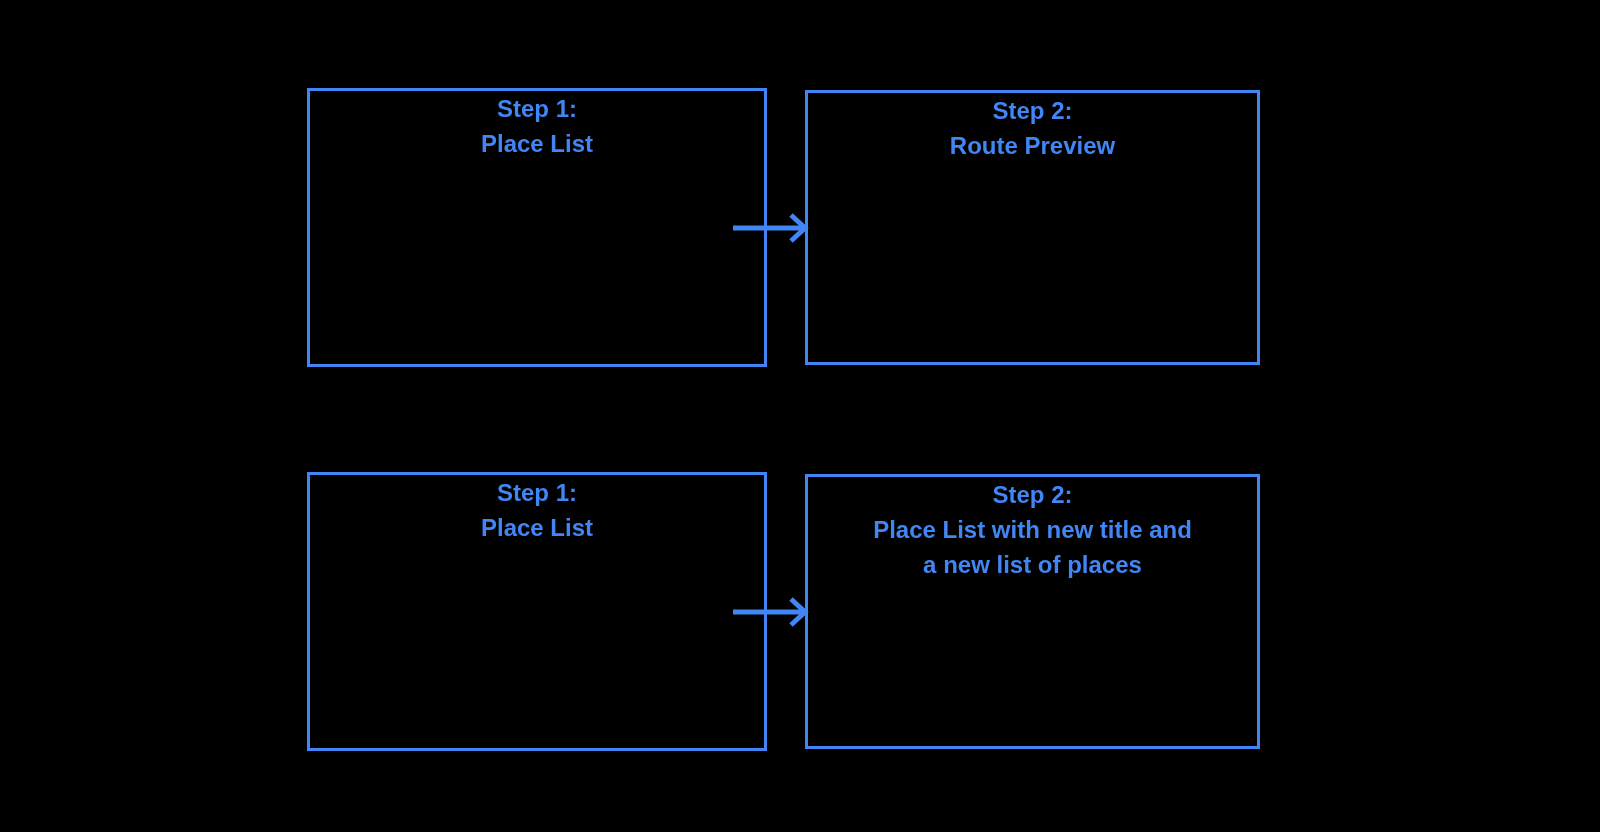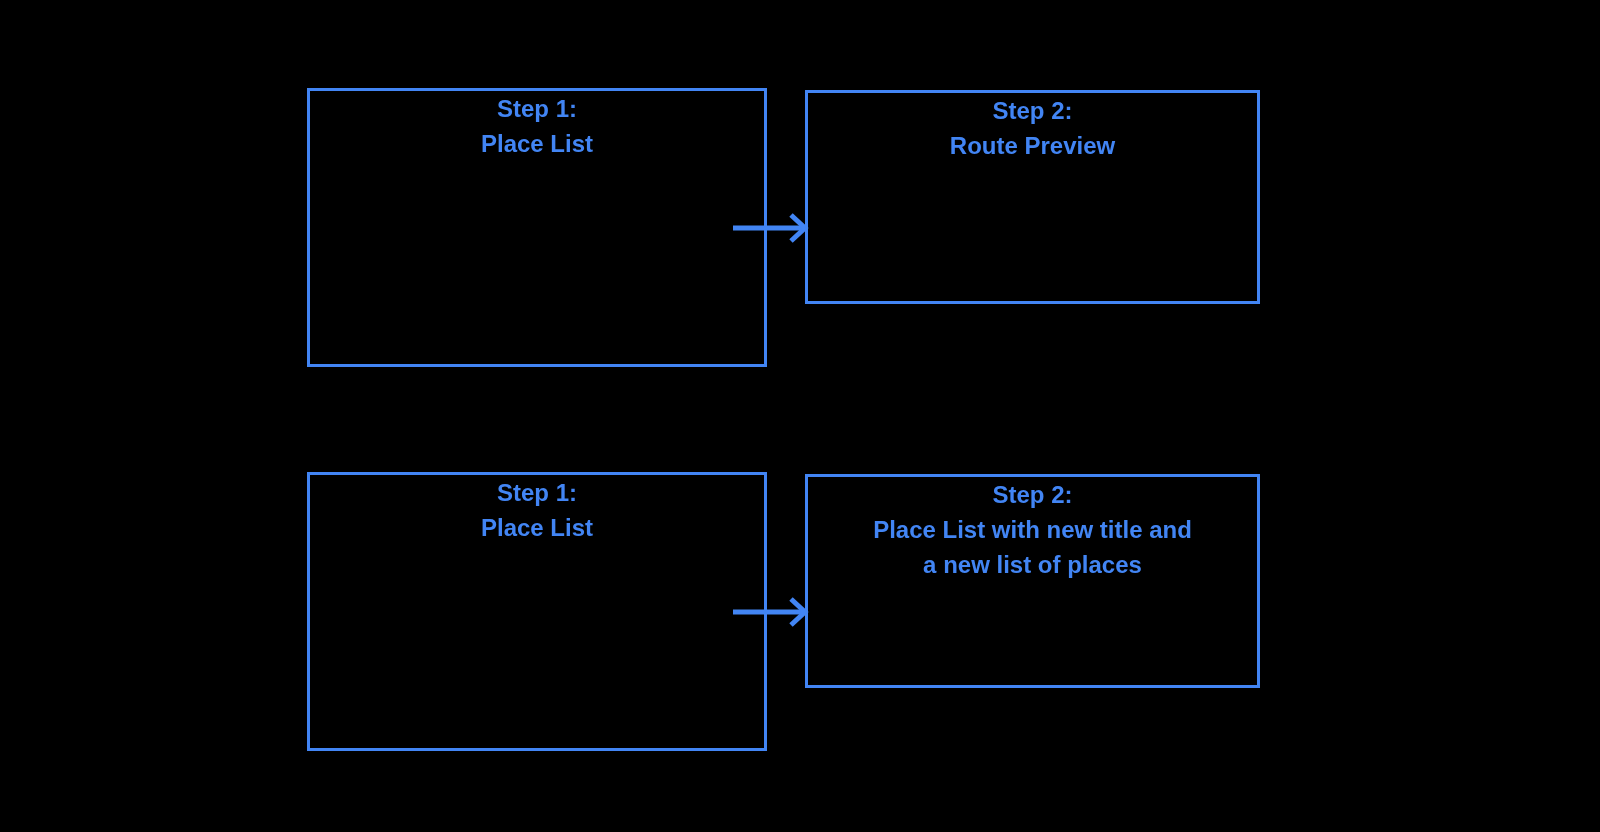--- a/index.html
+++ b/index.html
@@ -36,21 +36,21 @@
   .step-box.box-left {
     left: 307px;
     top: 0px;
     width: 460px;
     height: 279px;
   }
   .step-box.box-right {
     left: 805px;
     top: 2px;
     width: 455px;
-    height: 214px;
+    height: 275px;
   }
 
   .box-label {
     color: #4285f4;
     font-family: "Liberation Sans", sans-serif;
     font-size: 24px;
     font-weight: bold;
     line-height: 35px;
     letter-spacing: 0px;
     white-space: pre-line;

